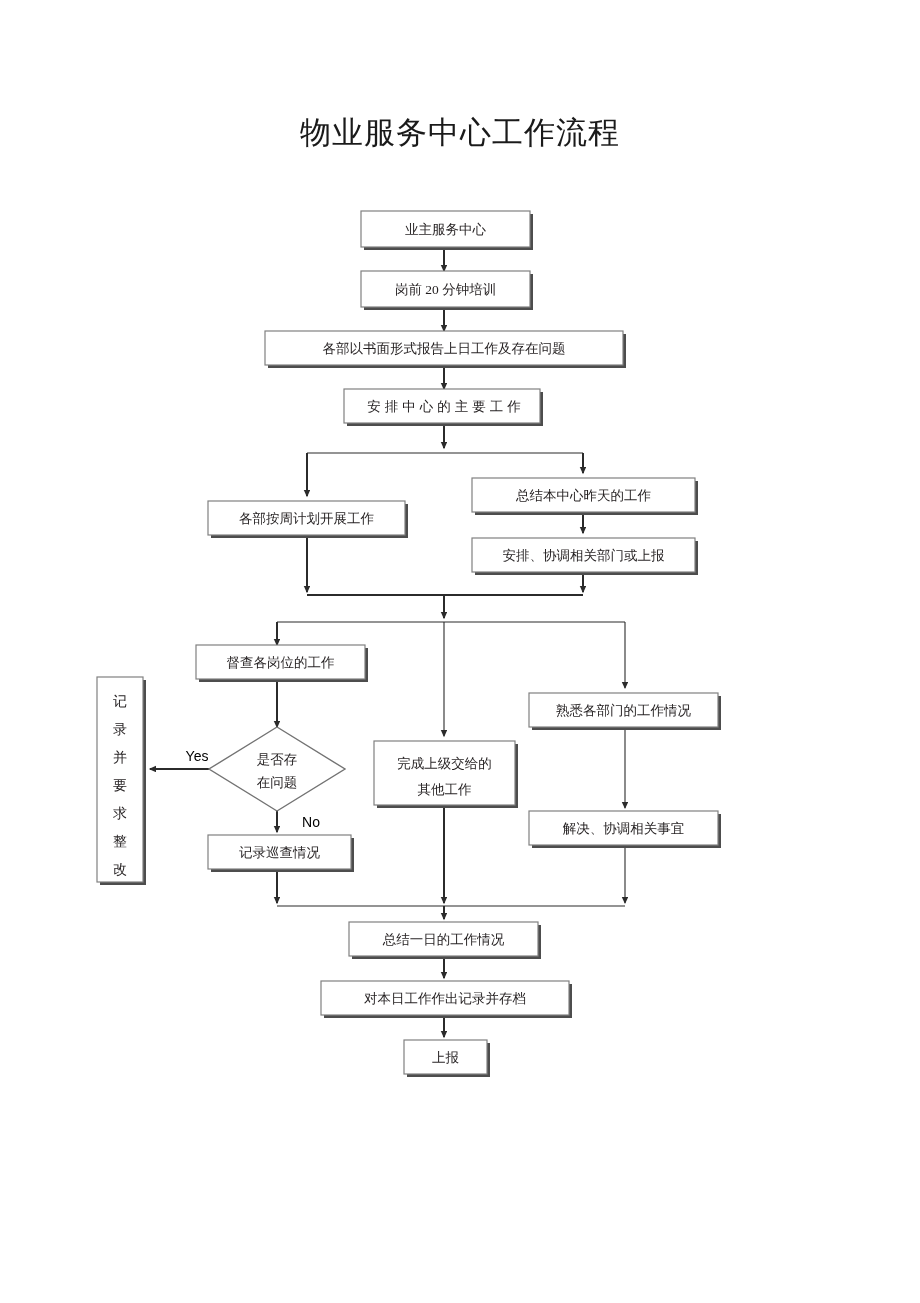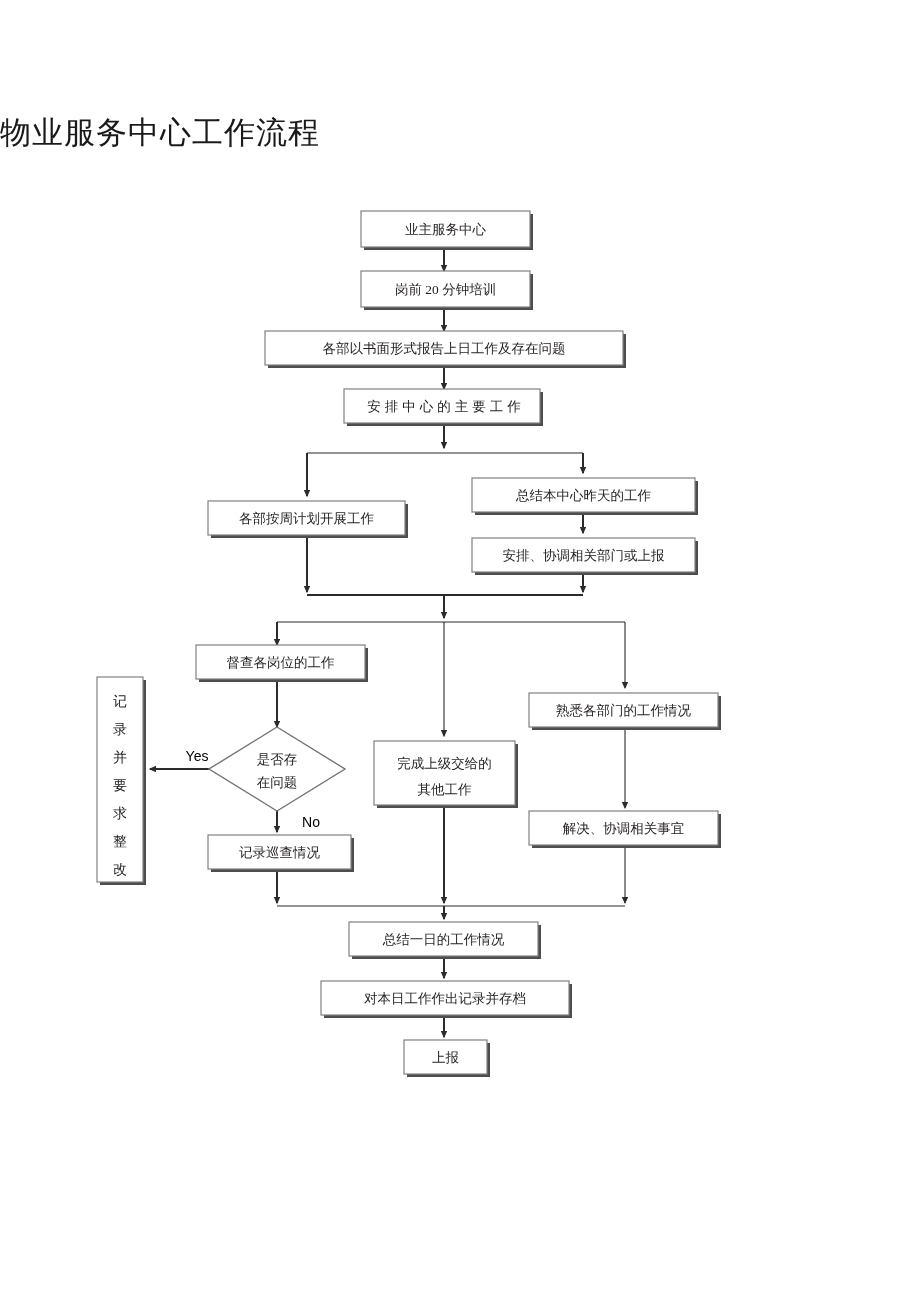--- a/index.html
+++ b/index.html
@@ -19,20 +19,21 @@
     position: relative;
     width: 920px;
     height: 1303px;
     background: #ffffff;
   }
   #chart-title {
     position: absolute;
     left: 0;
     top: 112px;
     width: 920px;
+    text-align: center;
     font-family: "Liberation Serif", "DejaVu Serif", serif;
     font-size: 31px;
     font-weight: 400;
     letter-spacing: 1px;
     color: #1a1a1a;
     white-space: nowrap;
   }
   #flow-svg {
     position: absolute;
     left: 0;

